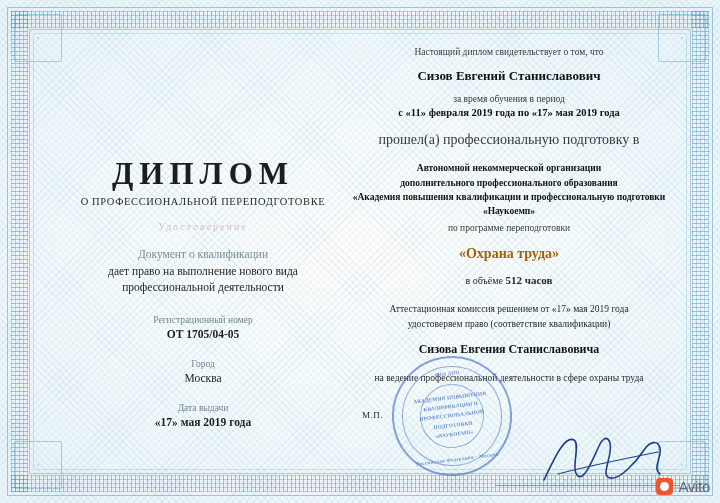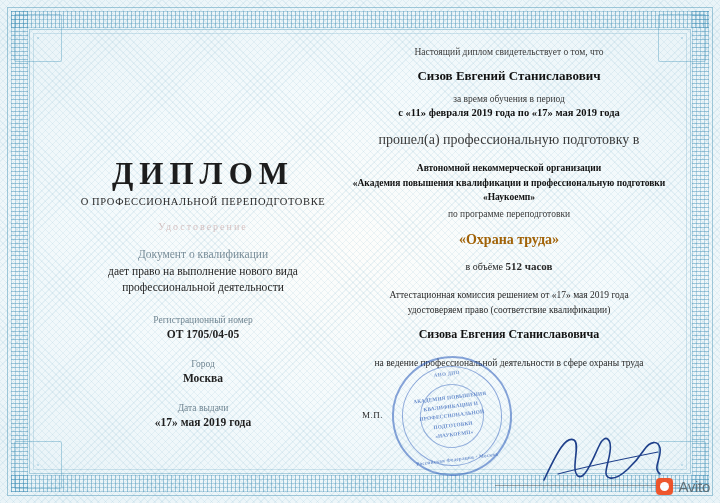--- a/index.html
+++ b/index.html
@@ -144,21 +144,21 @@
     margin-top: 19px;
     font-size: 9.5px;
     color: rgba(80,105,120,0.8);
   }
   .field-value {
     margin-top: 3px;
     font-size: 11.5px;
     font-weight: 700;
     color: #1f1f1f;
   }
-  .field-value.normal { font-weight: 700; }
+  .field-value.normal { font-weight: 400; }
 
   
   .right-col {
     position: absolute;
     right: 6px;
     top: 8px;
     width: 330px;
     text-align: center;
     color: #1f1f1f;
   }
@@ -388,20 +388,21 @@
 
     <div class="right-col">
       <div class="r-small">Настоящий диплом свидетельствует о том, что</div>
       <div class="r-name">Сизов Евгений Станиславович</div>
       <div class="r-period-label">за время обучения в период</div>
       <div class="r-period">с «11» февраля 2019 года по «17» мая 2019 года</div>
       <div class="r-passed">прошел(а) профессиональную подготовку в</div>
 
       <div class="r-org">
         <div>Автономной некоммерческой организации</div>
+        <div>дополнительного профессионального образования</div>
         <div>«Академия повышения квалификации и профессиональную подготовки</div>
         <div>«Наукоемп»</div>
       </div>
       <div class="r-prog-label">по программе переподготовки</div>
 
       <div class="r-program">«Охрана труда»</div>
 
       <div class="r-volume">
         <span>в объёме</span>
         <b>512 часов</b>

